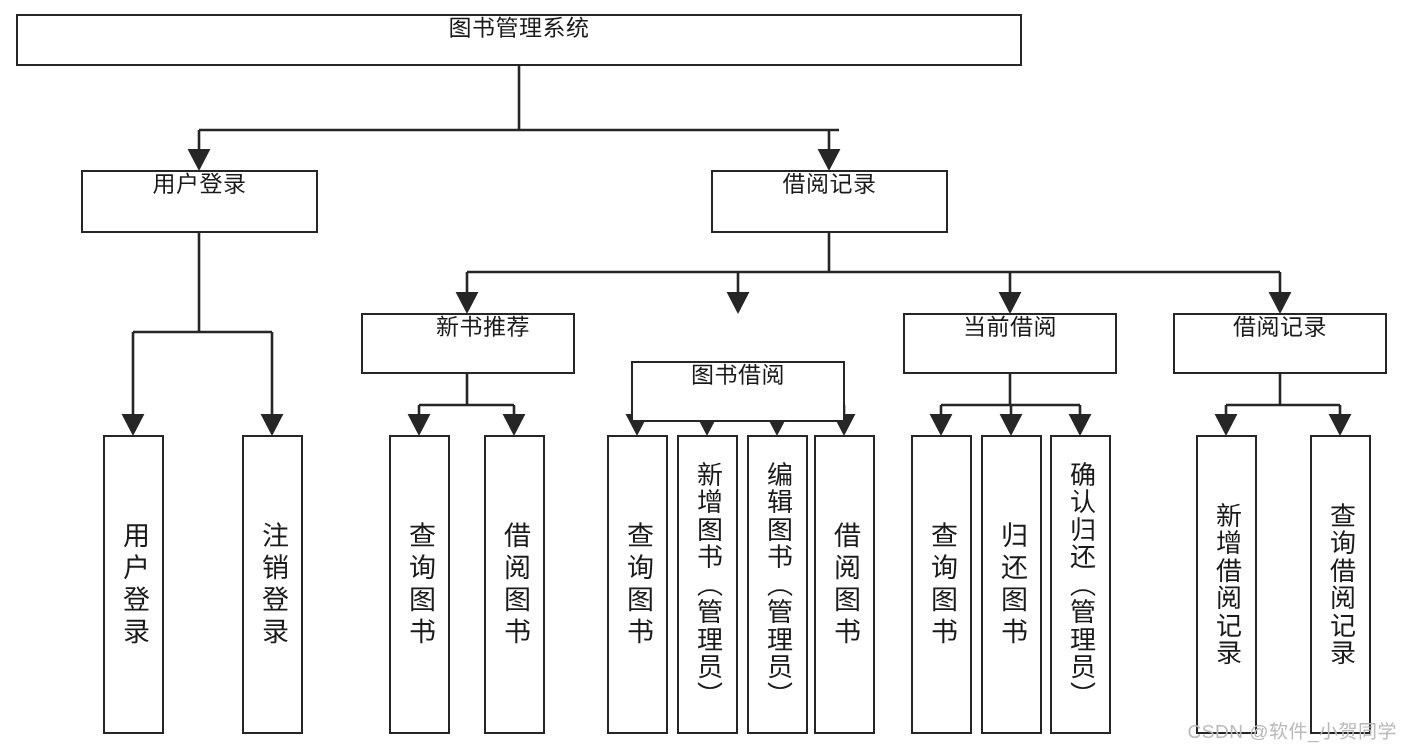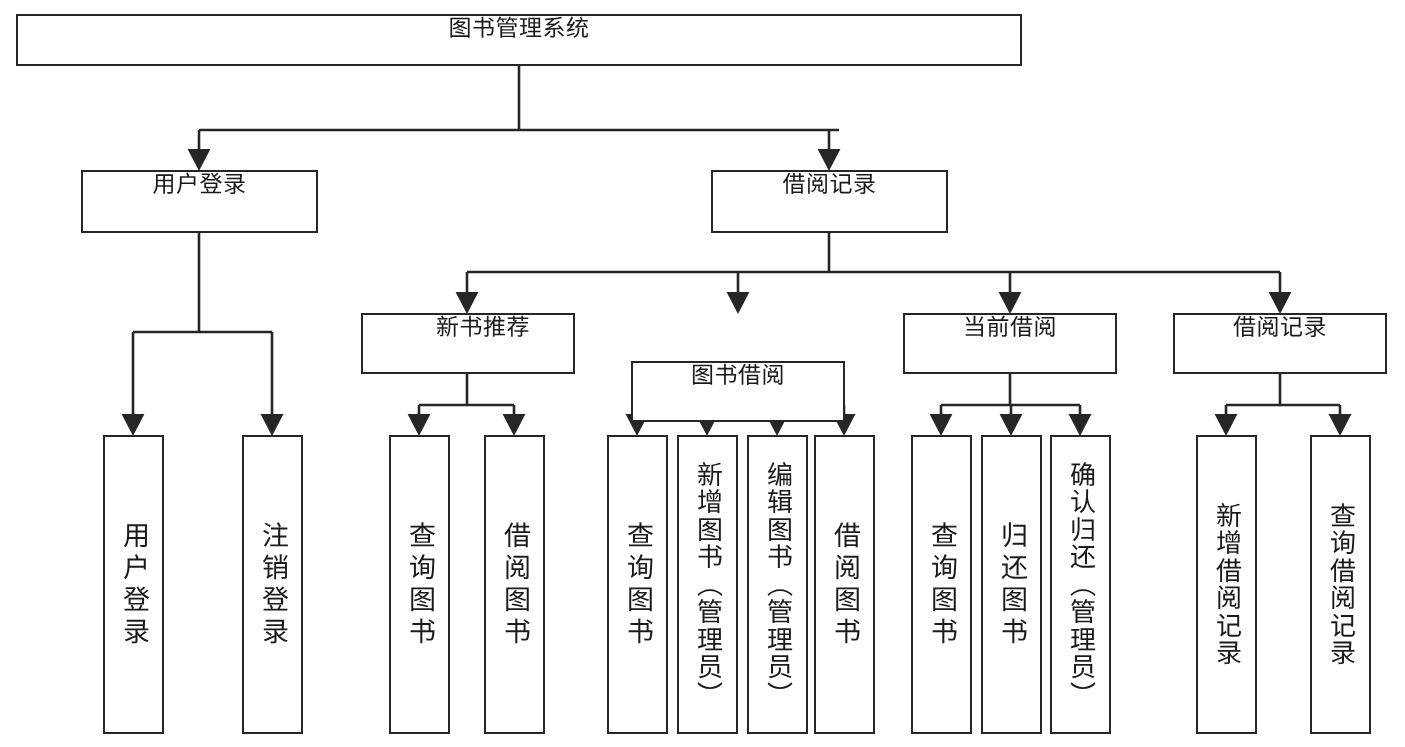--- a/index.html
+++ b/index.html
@@ -189,14 +189,15 @@
     <span class="lbl">确认归还（管理员）</span>
   </div>
 
   <div class="node v tight" style="left:1196px; top:435px; width:61px; height:299px;">
     <span class="lbl">新增借阅记录</span>
   </div>
   <div class="node v tight" style="left:1310px; top:435px; width:61px; height:299px;">
     <span class="lbl">查询借阅记录</span>
   </div>
 
+  <div class="watermark">CSDN @软件_小贺同学</div>
 
 </div>
 
 </body></html>

